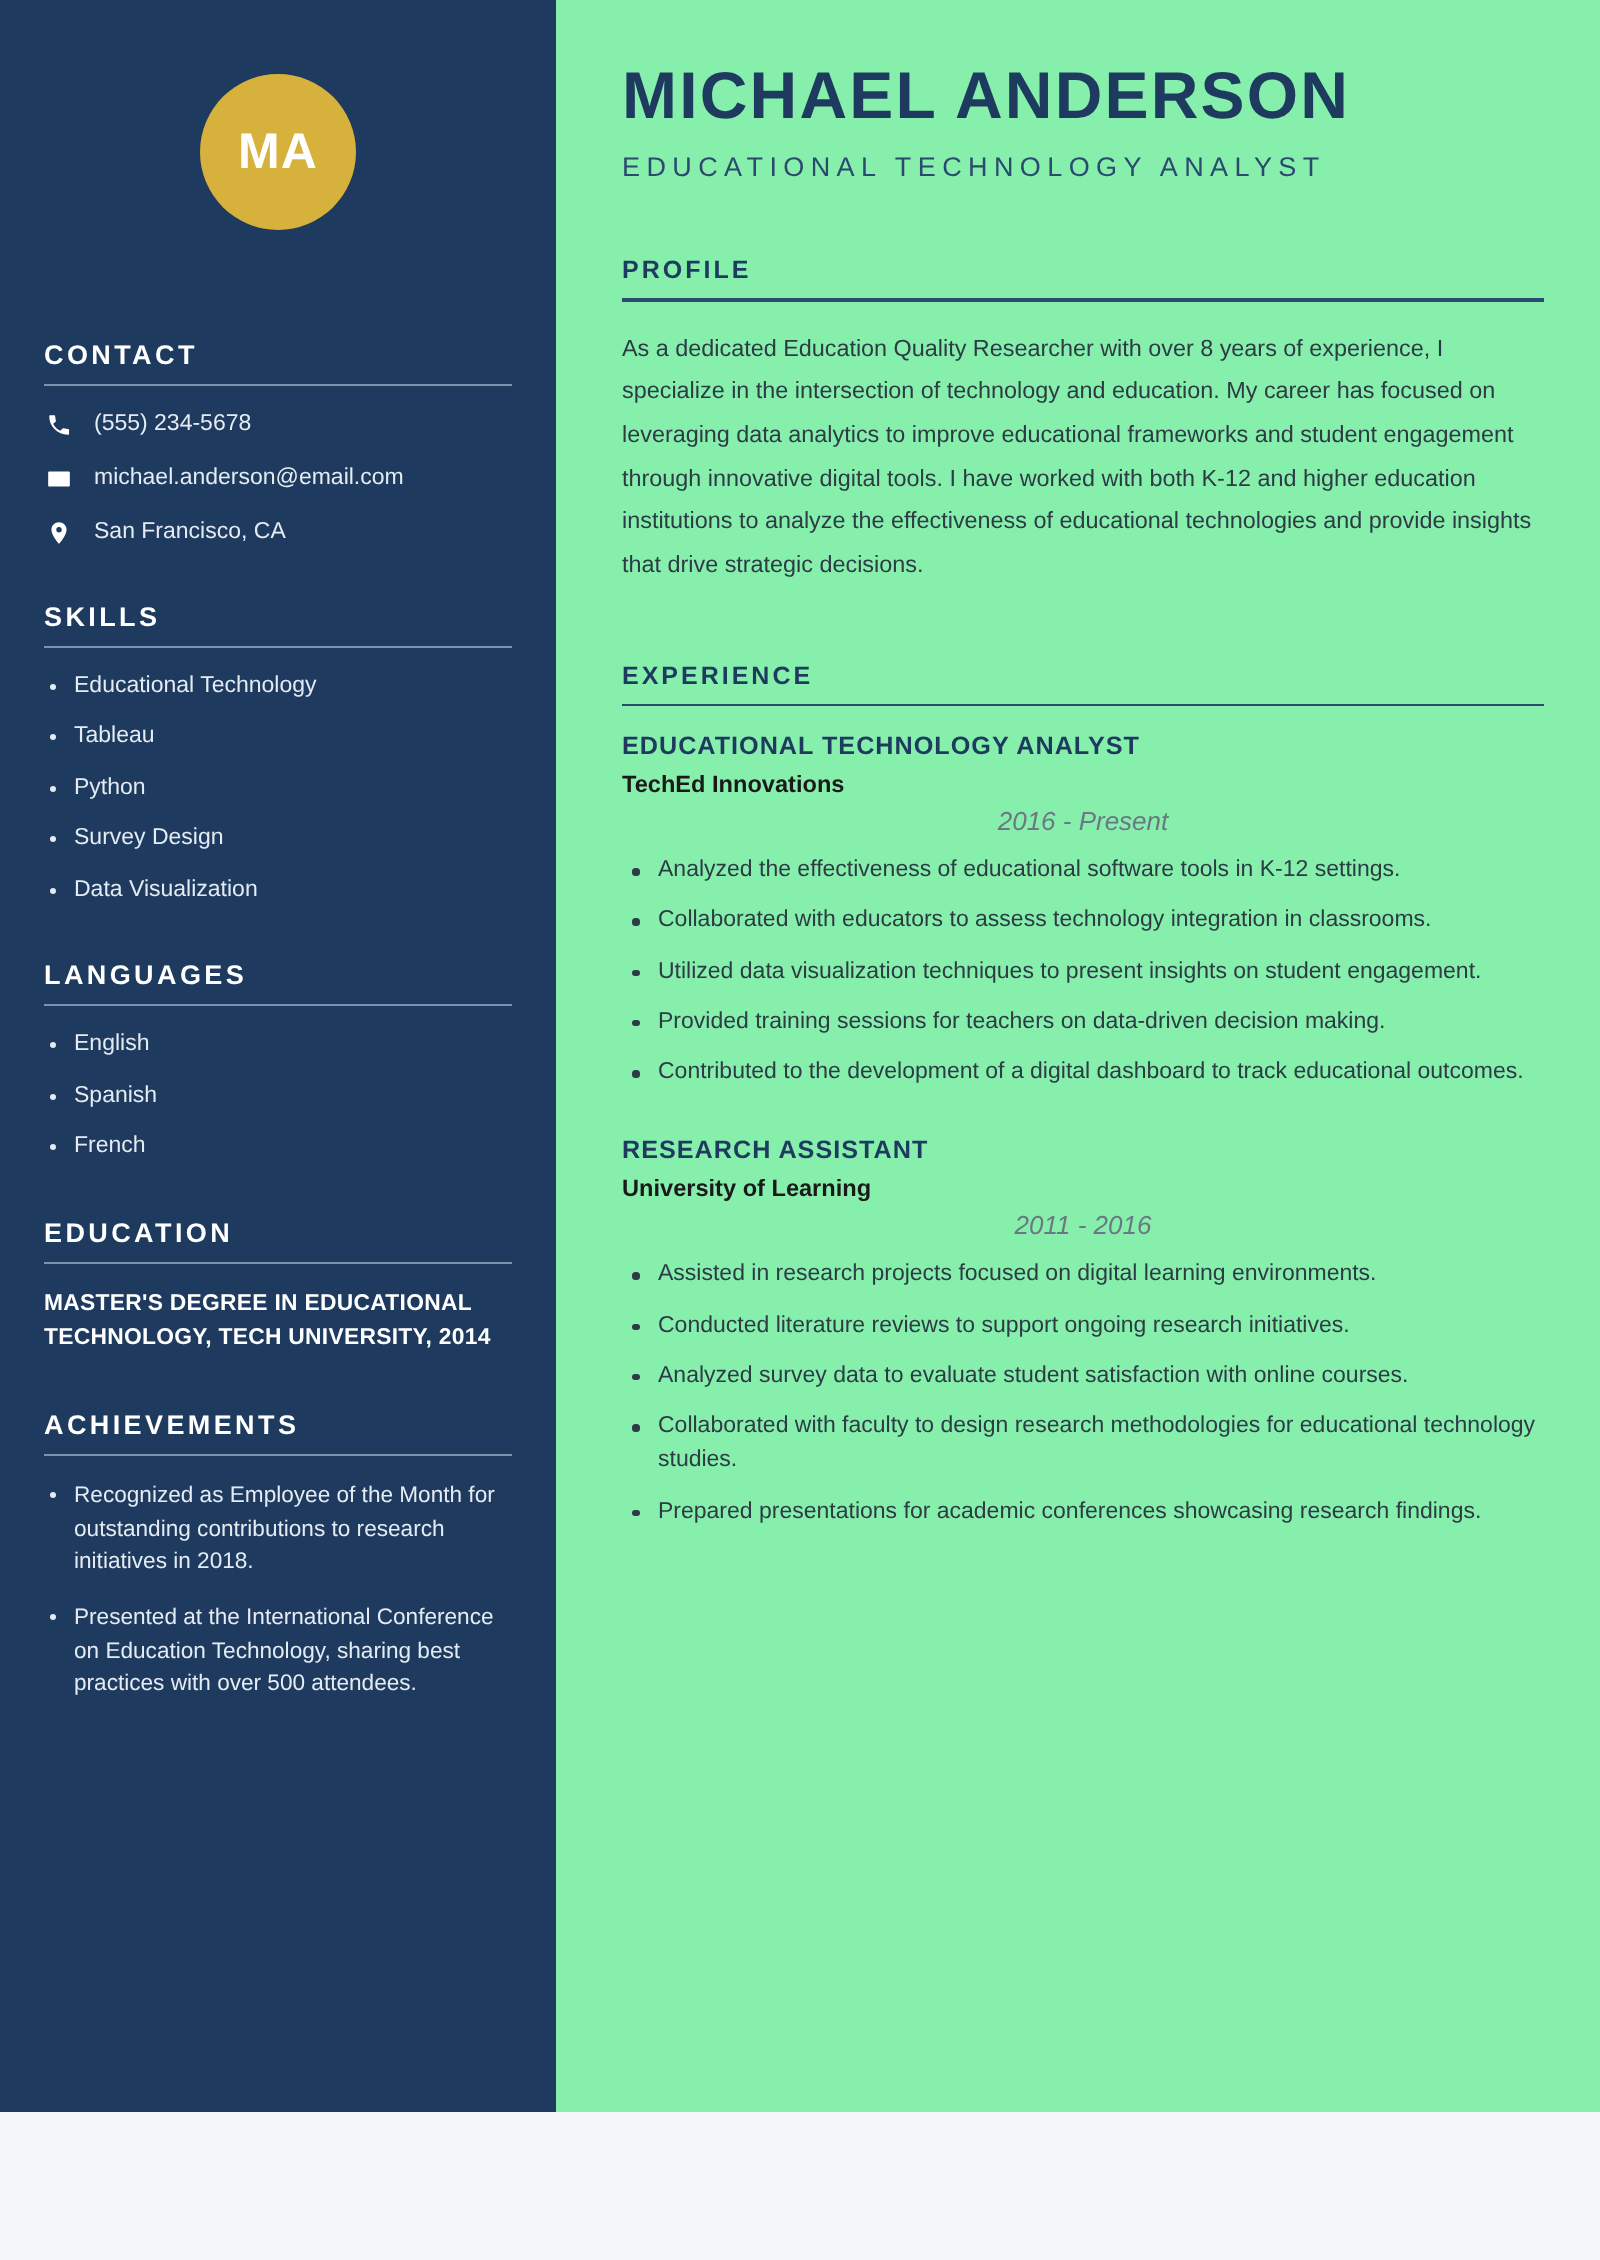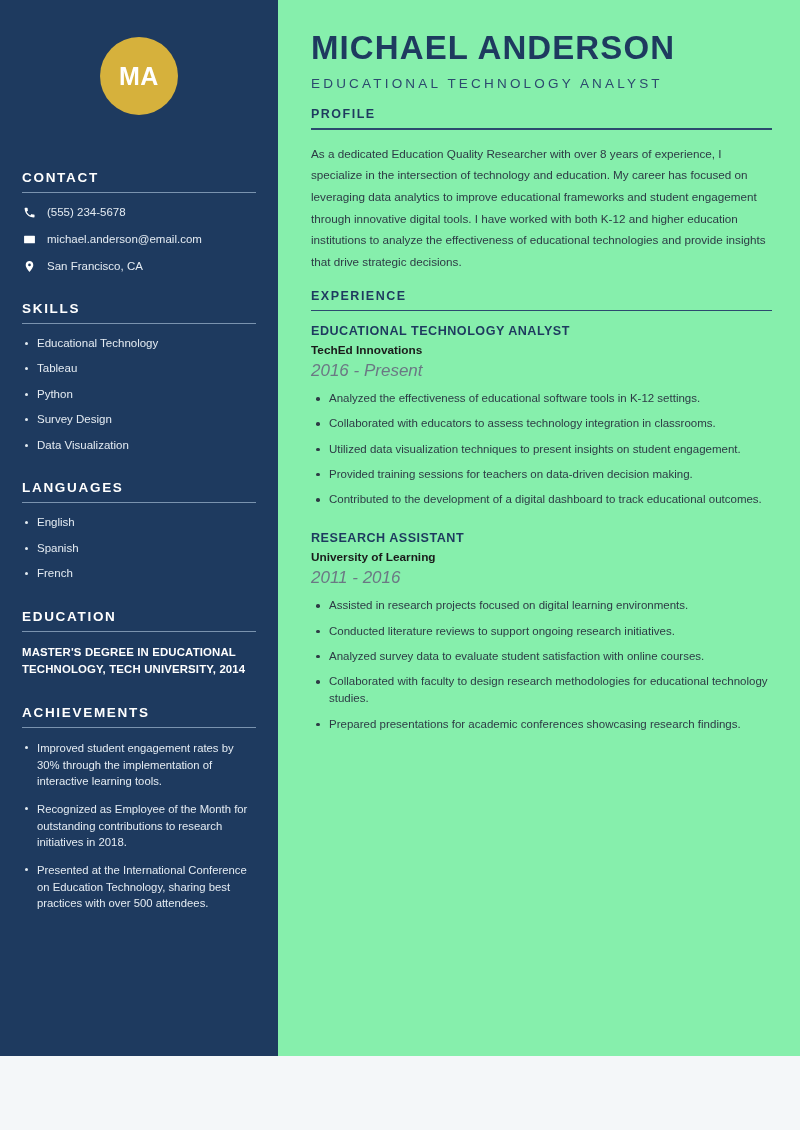--- a/index.html
+++ b/index.html
@@ -150,21 +150,21 @@
     line-height: 1.1;
   }
 
   .job-title {
     font-size: 13.5px;
     color: #2c4a6e;
     letter-spacing: 3.2px;
     margin-top: 10px;
   }
 
-  .main-section { margin-top: 16px; }
+  .main-section { margin-top: 37px; }
 
   .main-head {
     font-size: 12.5px;
     font-weight: bold;
     color: #1e3a5f;
     letter-spacing: 1.5px;
     margin-bottom: 7px;
   }
 
   .main-rule {
@@ -191,24 +191,25 @@
   }
 
   .exp-company {
     font-size: 11.8px;
     font-weight: bold;
     color: #1a1a1a;
     margin-bottom: 4px;
   }
 
   .exp-dates {
-    font-size: 17px;
+    font-size: 13px;
     font-style: italic;
     color: #6b7884;
     margin-bottom: 9px;
+    text-align: center;
   }
 
   ul.exp-list { list-style: none; }
 
   ul.exp-list li {
     position: relative;
     padding-left: 18px;
     margin-bottom: 8px;
     font-size: 11.5px;
     color: #2d3b45;
@@ -294,21 +295,20 @@
     <section class="side-section">
       <div class="side-head">EDUCATION</div>
       <div class="side-rule"></div>
       <div class="edu-line">MASTER'S DEGREE IN EDUCATIONAL TECHNOLOGY, TECH UNIVERSITY, 2014</div>
     </section>
 
     <section class="side-section">
       <div class="side-head">ACHIEVEMENTS</div>
       <div class="side-rule"></div>
       <ul class="side-list ach-list">
-        <li>Improved student engagement rates by 30% through the implementation of interactive learning tools.</li>
         <li>Recognized as Employee of the Month for outstanding contributions to research initiatives in 2018.</li>
         <li>Presented at the International Conference on Education Technology, sharing best practices with over 500 attendees.</li>
       </ul>
     </section>
 
   </aside>
 
   <main class="main">
 
     <h1 class="name">MICHAEL ANDERSON</h1>

